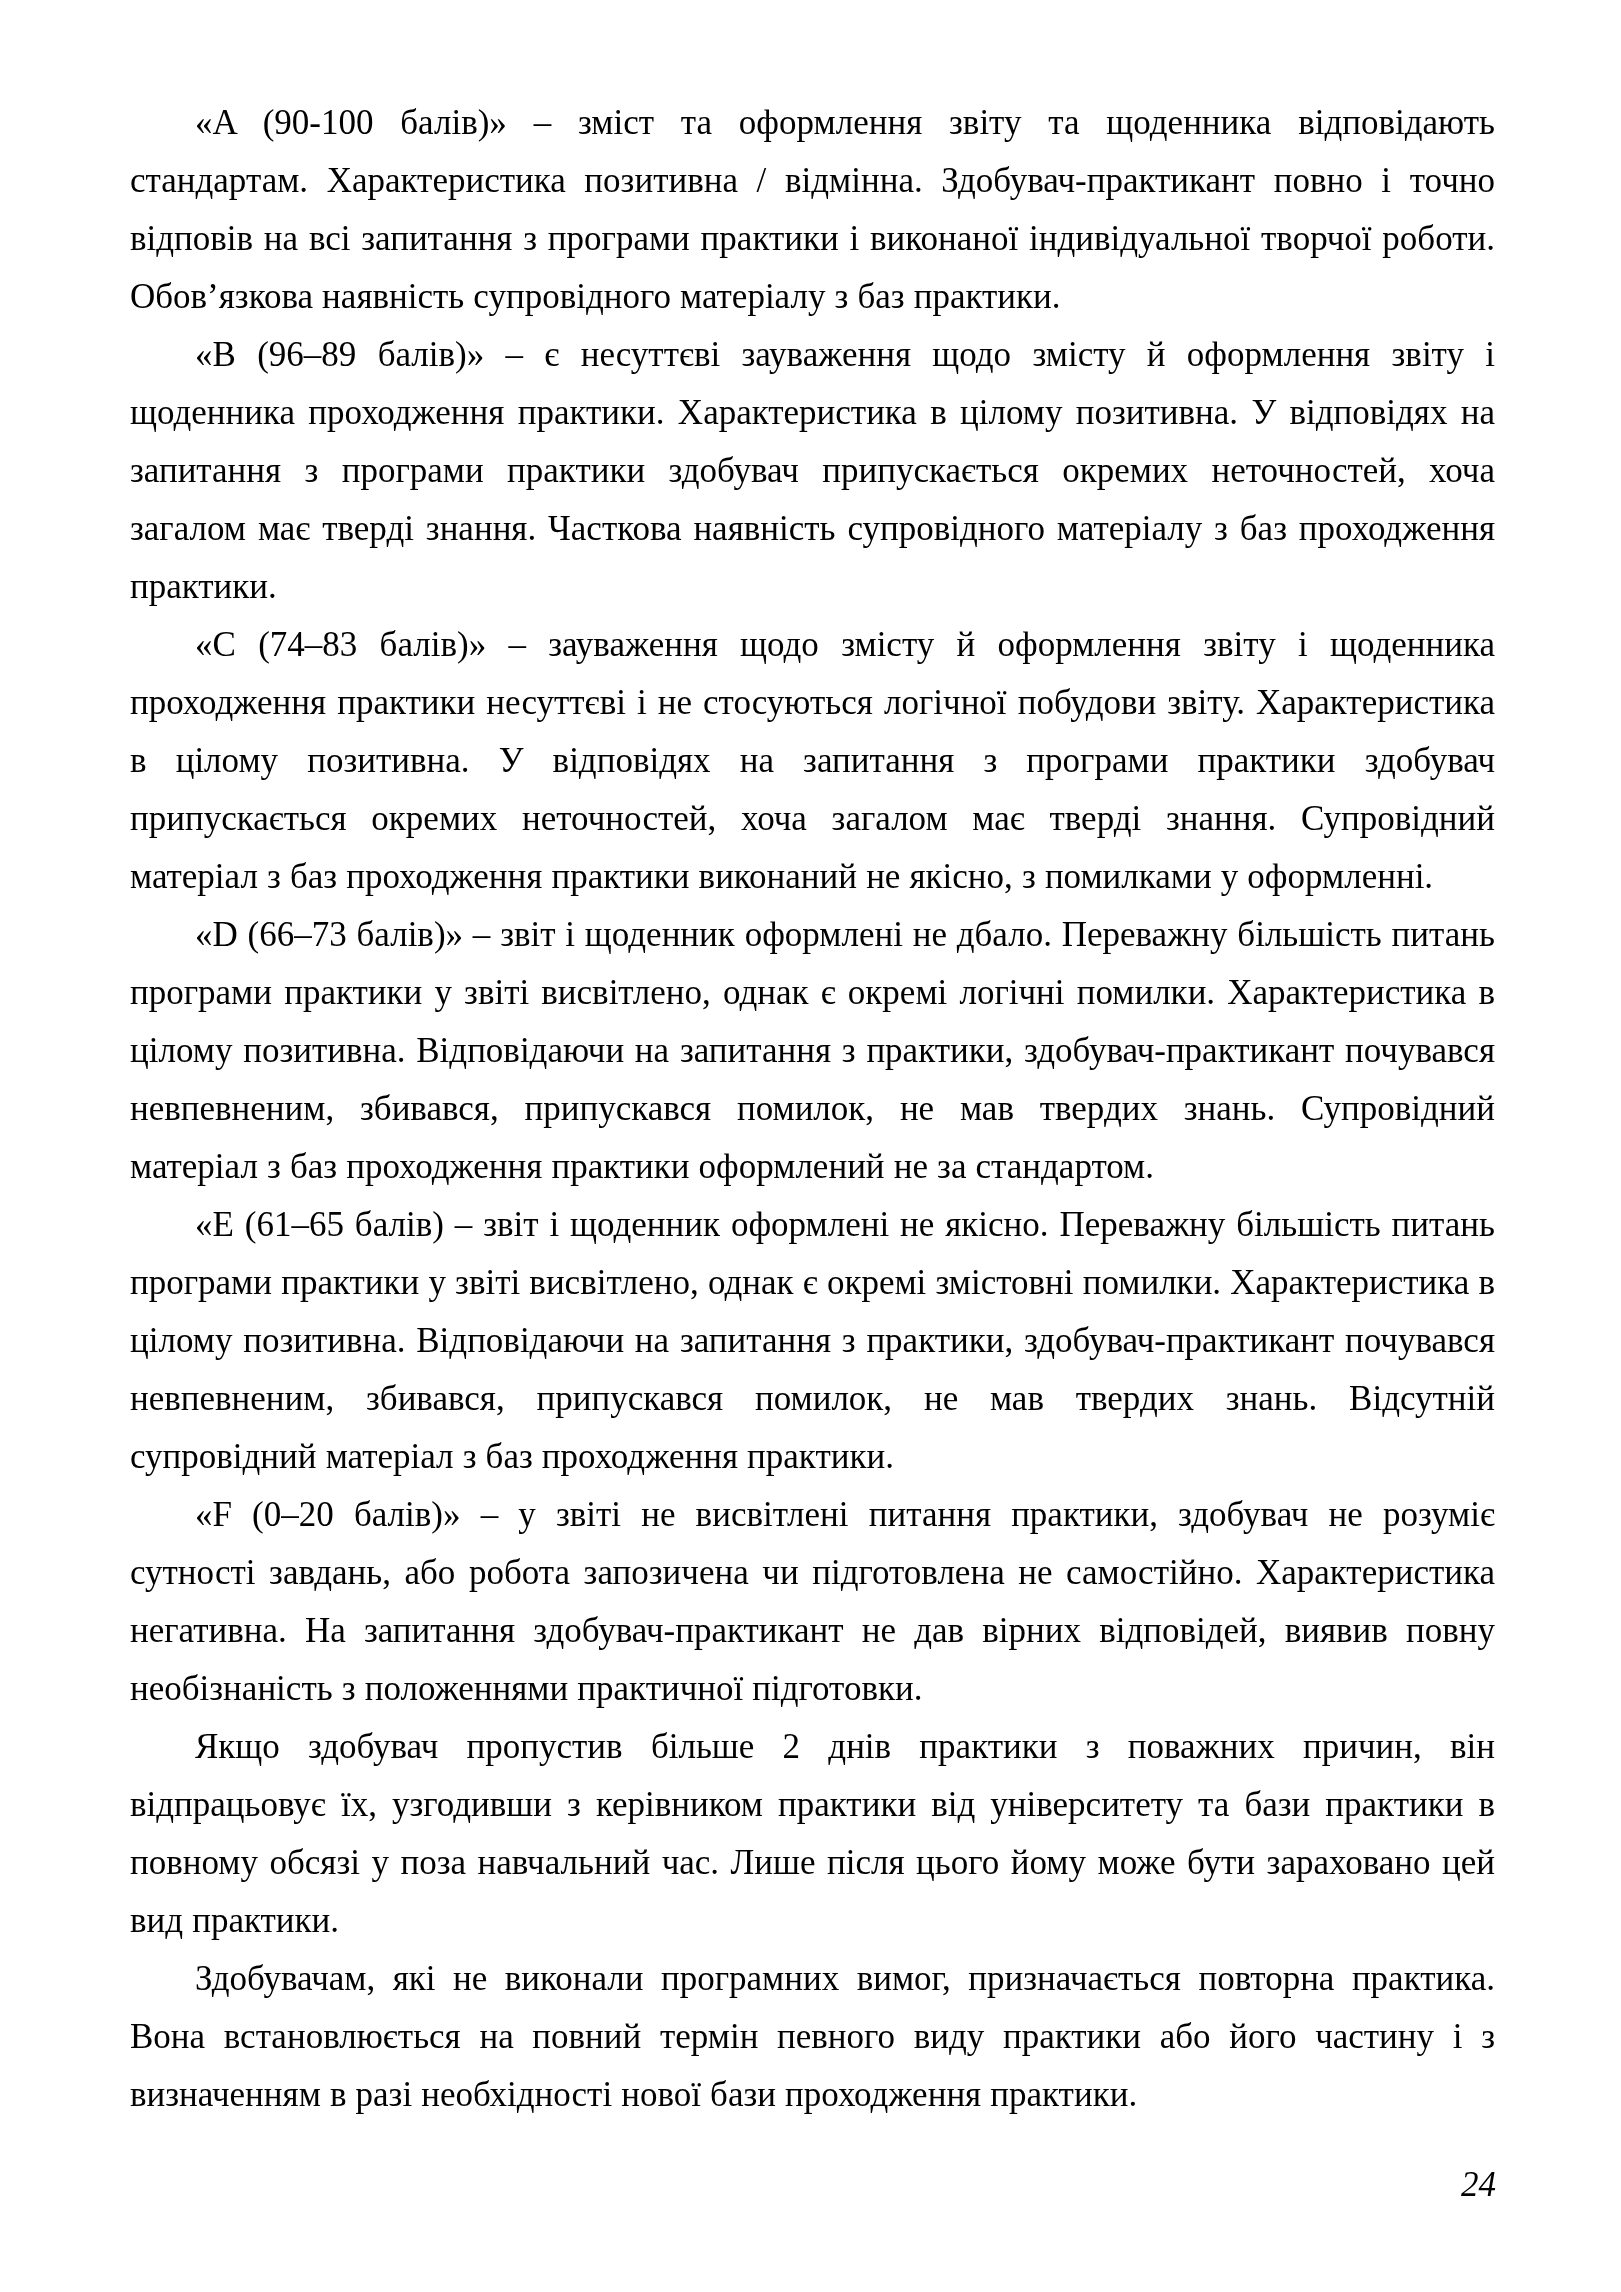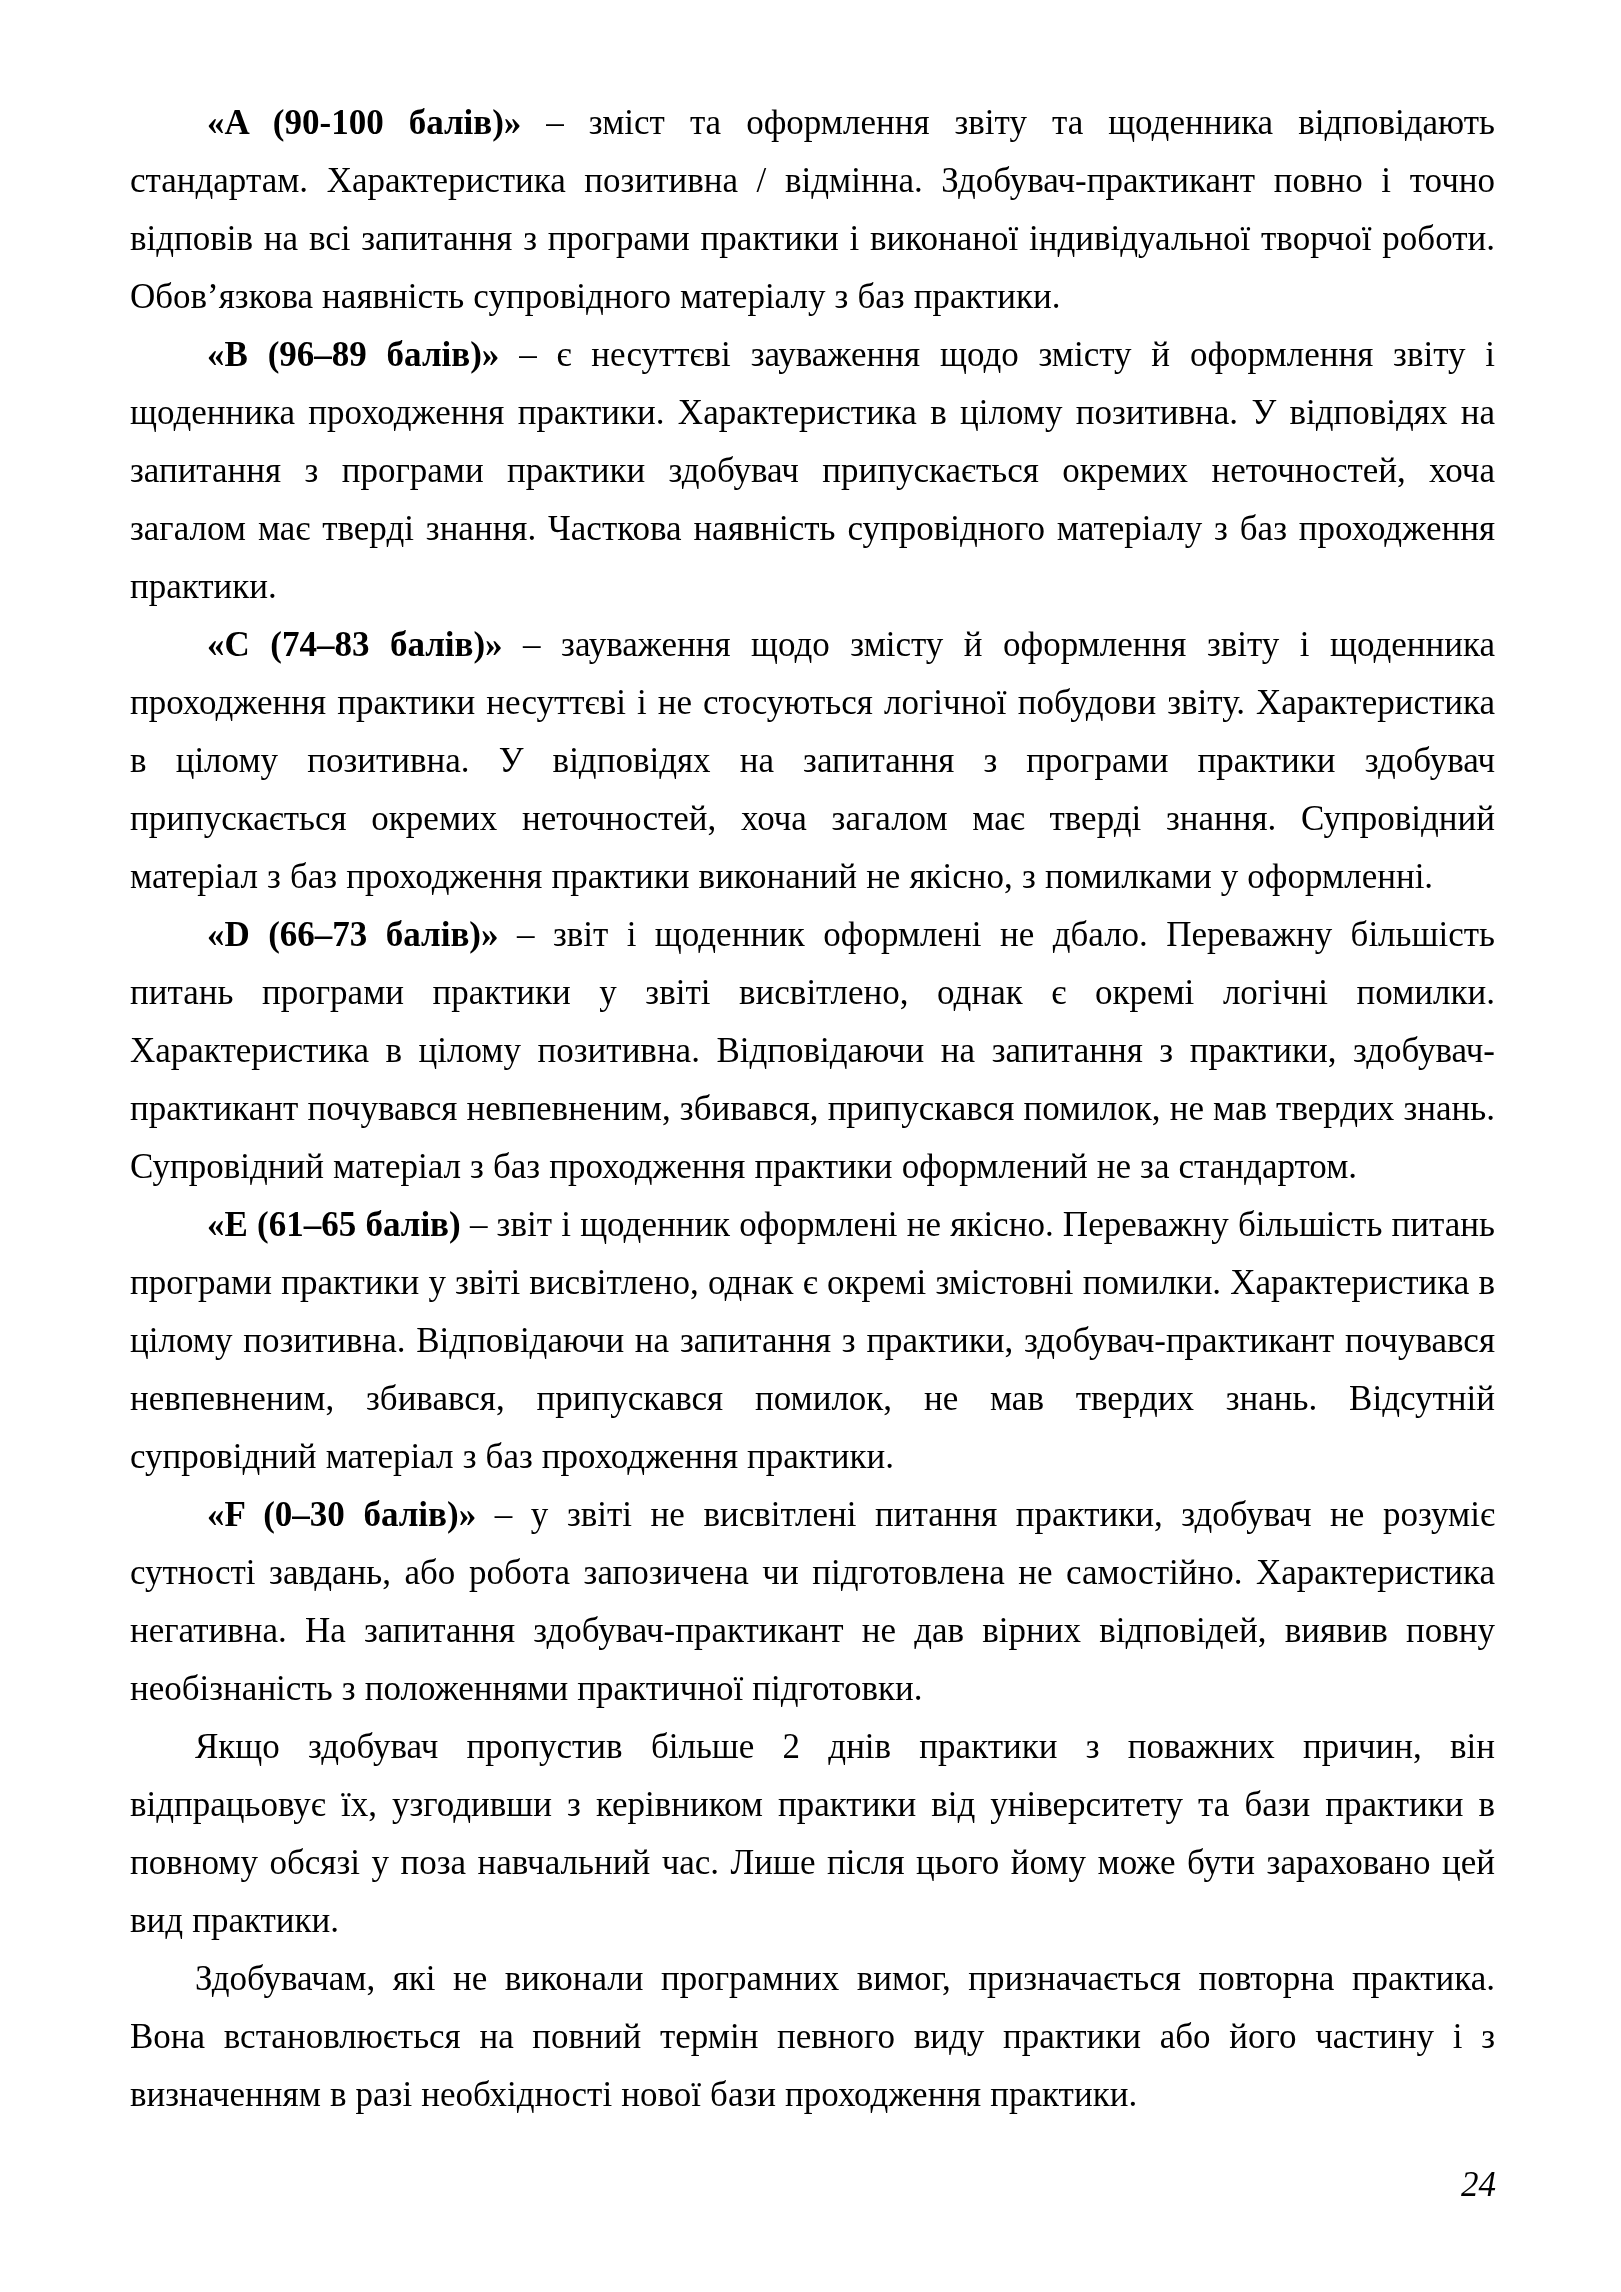--- a/index.html
+++ b/index.html
@@ -31,22 +31,21 @@
     text-align: justify;
     text-justify: inter-word;
     text-indent: 65px;
     margin: 0;
     padding: 0;
     -webkit-hyphens: none;
     hyphens: none;
     word-spacing: 0.01em;
   }
   .para .grade {
-    font-weight: bold;
-    margin-left: 12px;
+    font-weight: normal;
   }
   .page-number {
     position: absolute;
     right: 125px;
     bottom: 88px;
     font-family: "Liberation Serif", "DejaVu Serif", serif;
     font-size: 35px;
     line-height: 41px;
     color: #000000;
     font-style: italic;
@@ -74,21 +73,21 @@
     <p class="para">
       <span class="grade">«D (66–73 балів)»</span><span> – звіт і щоденник оформлені не дбало. Переважну більшість питань програми практики у звіті висвітлено, однак є окремі логічні помилки. Характеристика в цілому позитивна. Відповідаючи на запитання з практики, здобувач-практикант почувався невпевненим, збивався, припускався помилок, не мав твердих знань. Супровідний матеріал з баз проходження практики оформлений не за стандартом.</span>
     </p>
 
     <p class="para">
       <span class="grade">«E (61–65 балів)</span><span> – звіт і щоденник оформлені не якісно. Переважну більшість питань програми практики у звіті висвітлено, однак є окремі змістовні помилки. Характеристика в цілому позитивна. Відповідаючи на запитання з практики, здобувач-практикант почувався невпевненим, збивався, припускався помилок, не мав твердих знань. Відсутній супровідний матеріал з баз проходження практики.</span>
     </p>
 
 
     <p class="para">
-      <span class="grade">«F (0–30 балів)»</span><span> – у звіті не висвітлені питання практики, здобувач не розуміє сутності завдань, або робота запозичена чи підготовлена не самостійно. Характеристика негативна. На запитання здобувач-практикант не дав вірних відповідей, виявив повну необізнаність з положеннями практичної підготовки.</span>
+      <span class="grade">«F (0–20 балів)»</span><span> – у звіті не висвітлені питання практики, здобувач не розуміє сутності завдань, або робота запозичена чи підготовлена не самостійно. Характеристика негативна. На запитання здобувач-практикант не дав вірних відповідей, виявив повну необізнаність з положеннями практичної підготовки.</span>
     </p>
 
     <p class="para">
       <span>Якщо здобувач пропустив більше 2 днів практики з поважних причин, він відпрацьовує їх, узгодивши з керівником практики від університету та бази практики в повному обсязі у поза навчальний час. Лише після цього йому може бути зараховано цей вид практики.</span>
     </p>
 
     <p class="para">
       <span>Здобувачам, які не виконали програмних вимог, призначається повторна практика. Вона встановлюється на повний термін певного виду практики або його частину і з визначенням в разі необхідності нової бази проходження практики.</span>
     </p>
 

